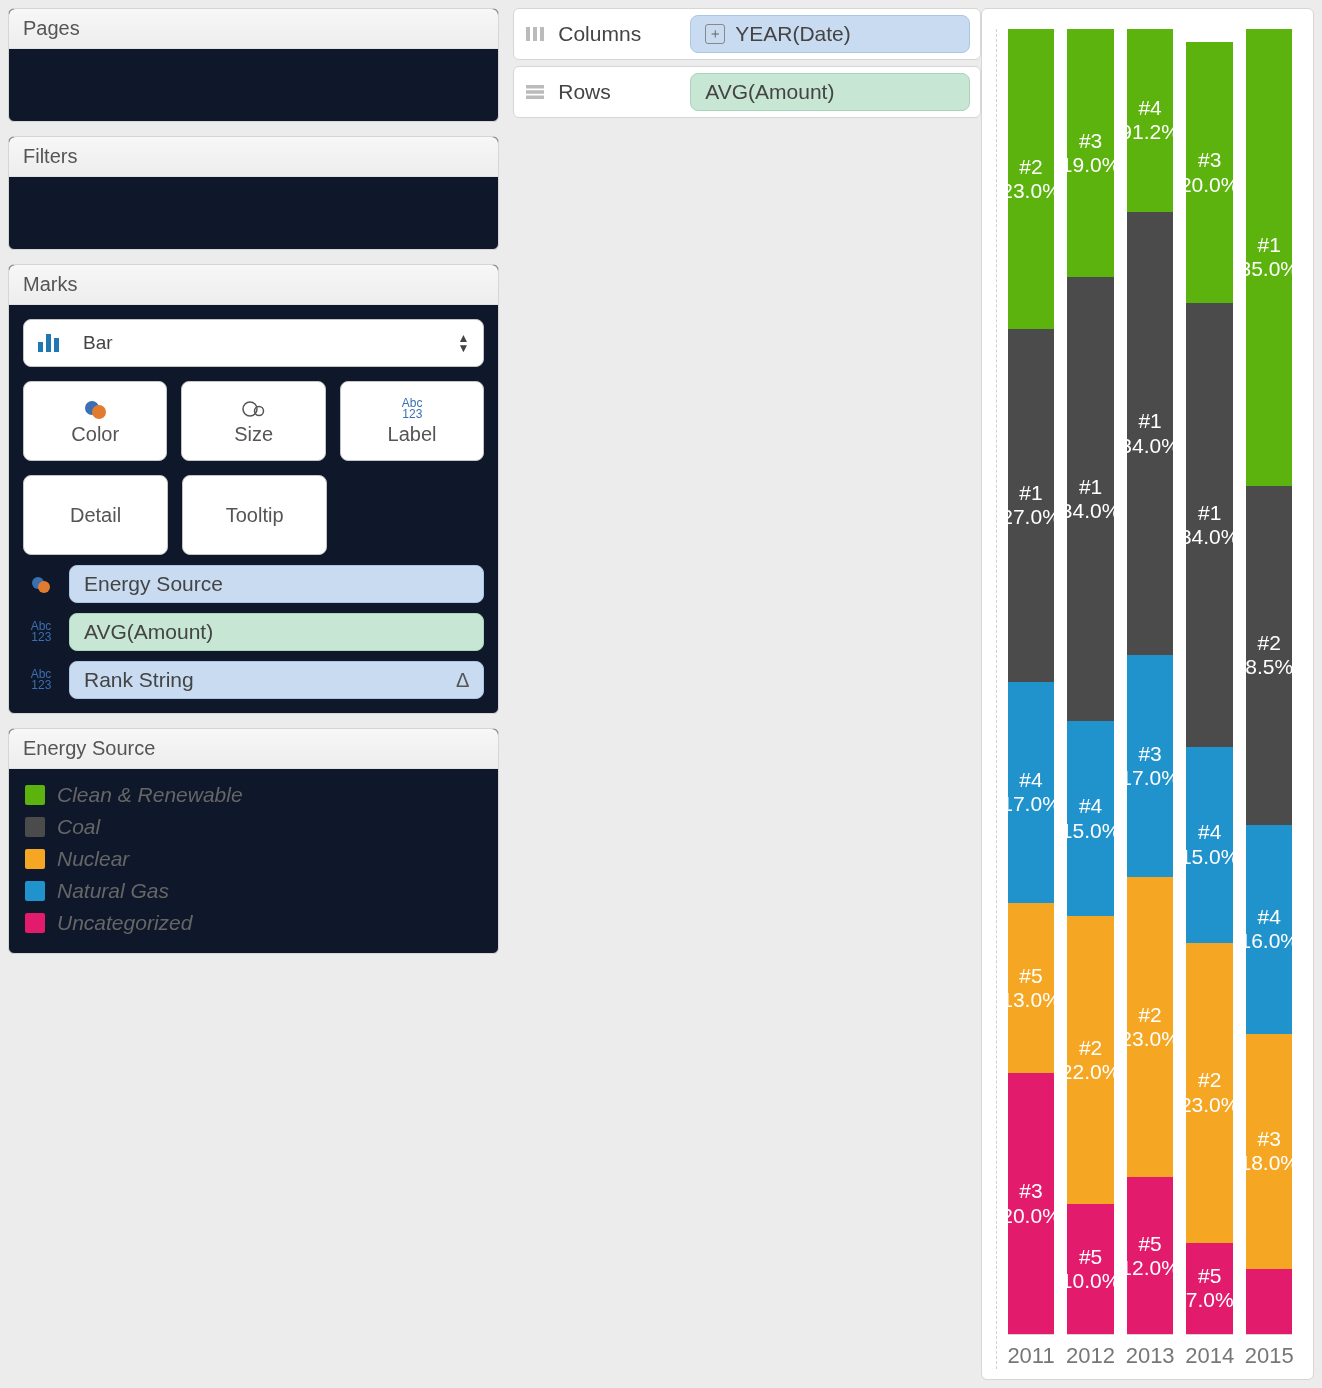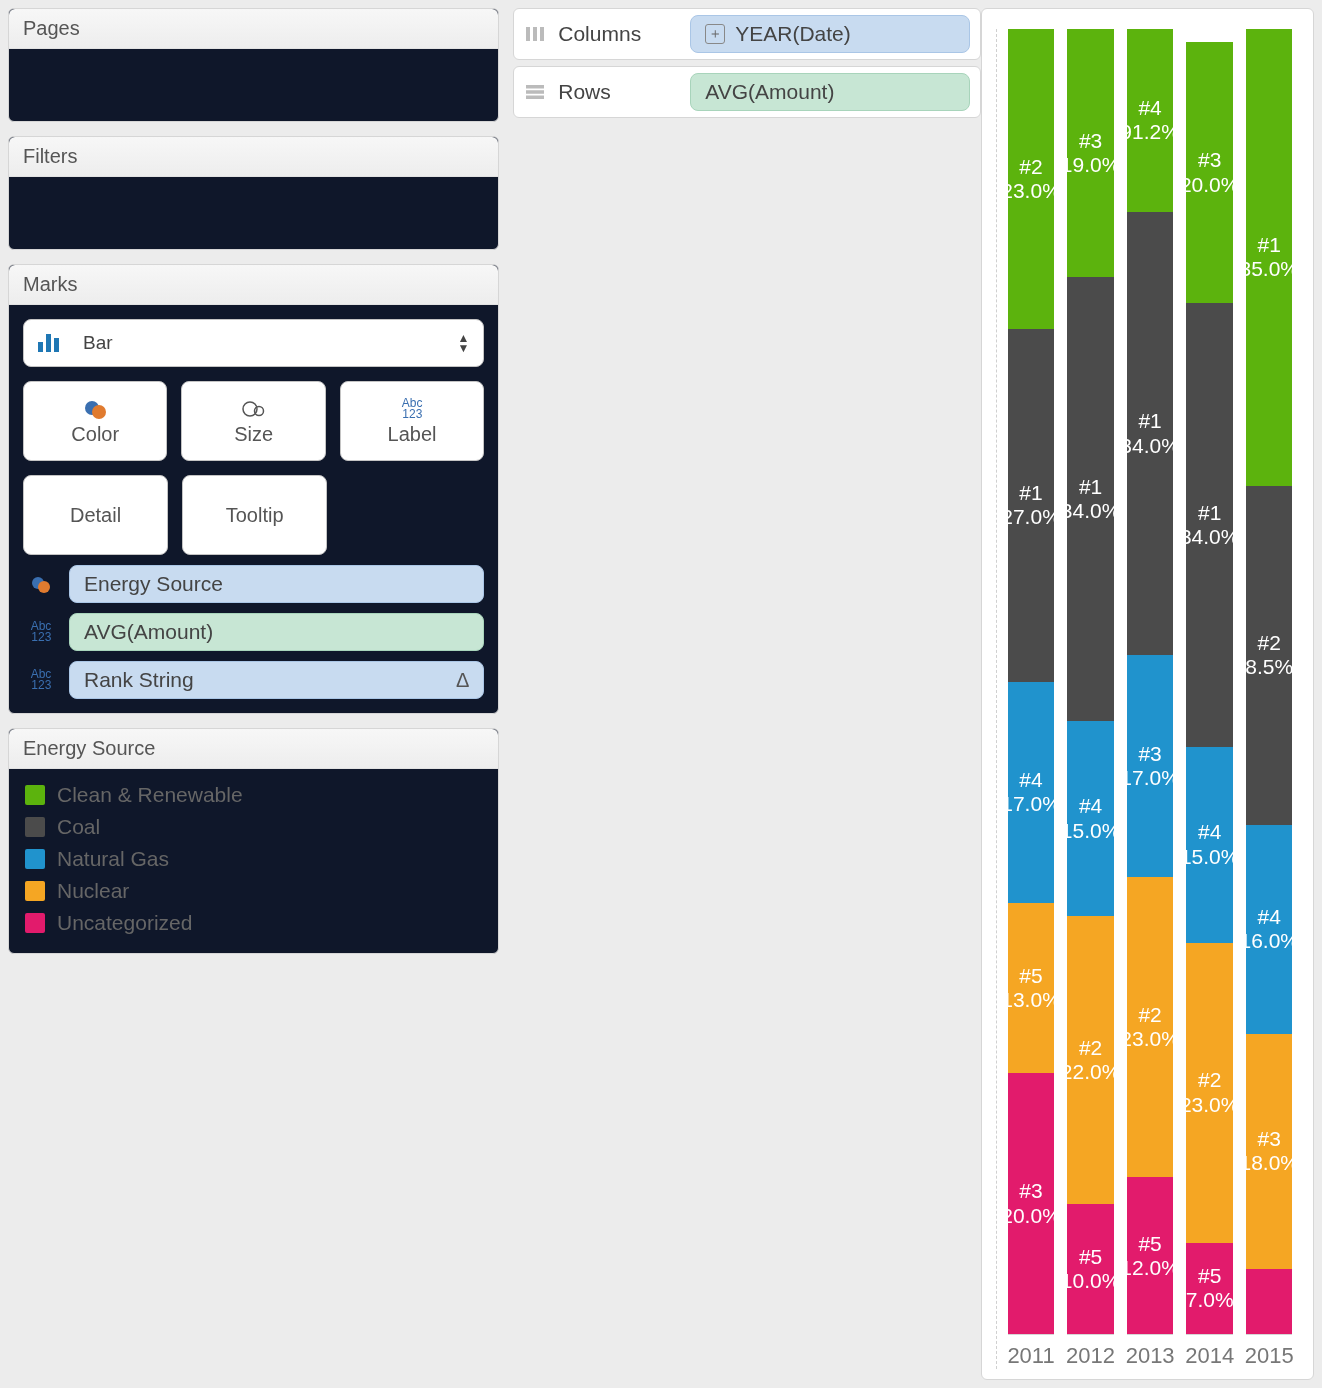--- a/index.html
+++ b/index.html
@@ -93,21 +93,21 @@
     align-items:center;
     justify-content:space-between;
     box-sizing:border-box;
   }
   .pill-blue  { background:#c8dbf0; border:1px solid #aac6e6; }
   .pill-green { background:#c7e6d4; border:1px solid #a8d4bb; }
   .delta { font-size:20px; color:#555; }
 
   
   .legend-body { padding: 10px 16px 14px 16px; }
-  .legend-item { display:flex; align-items:center; gap:12px; padding:4px 0; font-size:21px; color:#666; }
+  .legend-item { display:flex; align-items:center; gap:12px; padding:4px 0; font-size:21px; color:#666;font-style:italic; }
   .swatch { width:20px; height:20px; border-radius:2px; }
 
   
   .right { flex:1; display:flex; flex-direction:row; }
   .shelves { display:flex; flex-direction:column; gap:6px; margin-bottom:10px; }
   .shelf {
     display:flex; align-items:center; gap:12px;
     background:#fff; border:1px solid #d6d6d6; border-radius:6px;
     padding:6px 10px; min-height:44px; box-sizing:border-box;
   }
@@ -248,26 +248,26 @@
       <div class="panel-body legend-body" id="legend-body">
           <div class="legend-item">
             <span class="swatch" style="background: rgb(92, 179, 13);"></span>
             <span>Clean &amp; Renewable</span>
           </div>
           <div class="legend-item">
             <span class="swatch" style="background: rgb(75, 75, 75);"></span>
             <span>Coal</span>
           </div>
           <div class="legend-item">
+            <span class="swatch" style="background: rgb(245, 166, 35);"></span>
+            <span>Nuclear</span>
+          </div>
+          <div class="legend-item">
             <span class="swatch" style="background: rgb(32, 147, 205);"></span>
             <span>Natural Gas</span>
-          </div>
-          <div class="legend-item">
-            <span class="swatch" style="background: rgb(245, 166, 35);"></span>
-            <span>Nuclear</span>
           </div>
           <div class="legend-item">
             <span class="swatch" style="background: rgb(226, 27, 108);"></span>
             <span>Uncategorized</span>
           </div>
         </div>
     </div>
   </div>
 
   <div class="right">

